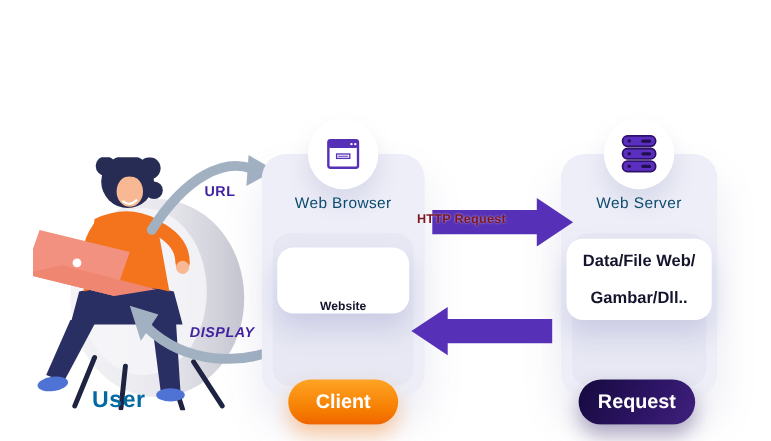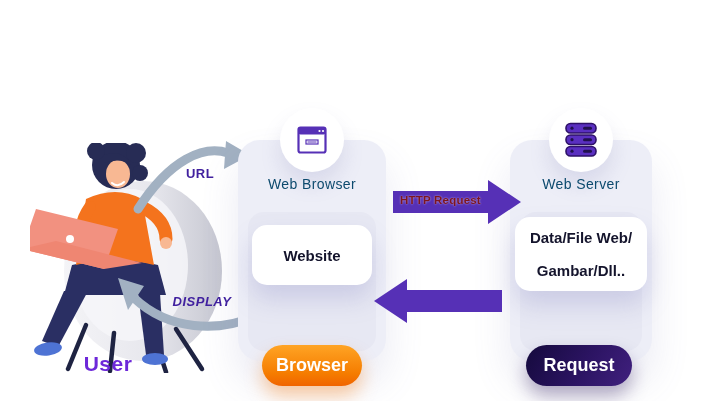--- a/index.html
+++ b/index.html
@@ -29,21 +29,21 @@
   .panel-title{
     position:absolute;top:36px;left:0;width:100%;text-align:center;
     color:#0c4a6e;font-size:14px;font-weight:500;letter-spacing:0.4px;
   }
   .white-card{
     position:absolute;background:#ffffff;border-radius:15px;
     box-shadow:0 14px 24px rgba(125,125,190,0.26);
     display:flex;flex-direction:column;align-items:center;justify-content:center;
     text-align:center;color:#14142c;font-weight:800;
   }
-  .card-website{left:14px;top:85px;width:120px;height:60px;font-size:15px;}
+  .card-website{left:14px;top:85px;width:120px;height:60px;font-size:11px;justify-content:flex-end;}
   .card-data{left:5px;top:77px;width:132px;height:74px;font-size:15px;line-height:1.3;gap:13px;}
   .pill{
     position:absolute;top:205px;height:41px;border-radius:21px;
     display:flex;align-items:center;justify-content:center;
     color:#ffffff;font-size:18px;font-weight:800;
   }
   .pill-client{
     left:24px;width:100px;
     background:linear-gradient(180deg,#ffa424 0%,#f57c00 70%,#f06400 100%);
     box-shadow:0 10px 18px rgba(244,116,0,0.35);
@@ -53,33 +53,33 @@
     background:linear-gradient(120deg,#150a3d 0%,#2c1463 55%,#40207e 100%);
     box-shadow:0 10px 18px rgba(40,20,90,0.35);
   }
   
   .http-arrow{position:absolute;}
   .http-label{
     position:absolute;text-align:center;font-size:11.5px;font-weight:800;
     color:#7d1520;text-shadow:0 0 2px rgba(255,255,255,0.65);
     letter-spacing:0.2px;
   }
-  .label-request{left:393px;top:146px;width:95px;}
+  .label-request{left:372px;top:146px;width:95px;}
   .label-response{left:404px;top:245px;width:97px;}
   
   .gray-arrow{position:absolute;}
   .flow-word{
     position:absolute;text-align:center;font-weight:800;font-size:13px;
     color:#41219f;letter-spacing:0.5px;
   }
   .word-url{left:175px;top:118px;width:50px;}
   .word-display{left:162px;top:246px;width:80px;font-style:italic;}
   .user-label{
     position:absolute;left:58px;top:304px;width:100px;text-align:center;
-    color:#6d28d9;font-size:21px;font-weight:700;letter-spacing:0.5px;
+    color:#0369a1;font-size:21px;font-weight:700;letter-spacing:0.5px;
   }
   .user-figure{position:absolute;left:30px;top:95px;width:210px;height:230px;}
 </style>
 </head>
 <body>
 
 <div class="stage">
 
   <svg class="user-figure" viewBox="0 0 210 230" aria-hidden="true">
     <defs>
@@ -150,21 +150,21 @@
         <circle cx="22.5" cy="6" r="1.1" fill="#ffffff"></circle>
         <circle cx="26" cy="6" r="1.1" fill="#ffffff"></circle>
         <rect x="9" y="15" width="12" height="4" fill="none" stroke="#5630b6" stroke-width="1.2"></rect>
         <line x1="10.5" y1="17" x2="19.5" y2="17" stroke="#5630b6" stroke-width="1"></line>
       </svg>
     </div>
     <div class="panel-title">Web Browser</div>
     <div class="white-card card-website">
       <span>Website</span>
     </div>
-    <div class="pill pill-client">Browser</div>
+    <div class="pill pill-client">Client</div>
   </div>
 
   <div class="panel panel-server">
     <div class="panel-inner"></div>
     <div class="icon-circle">
       <svg width="34" height="36" viewBox="0 0 34 36" aria-hidden="true">
         <g>
           <rect x="2" y="1.5" width="30" height="9.5" rx="4.5" fill="#5a2fc0" stroke="#2e1168" stroke-width="1.6"></rect>
           <rect x="2" y="13" width="30" height="9.5" rx="4.5" fill="#5a2fc0" stroke="#2e1168" stroke-width="1.6"></rect>
           <rect x="2" y="24.5" width="30" height="9.5" rx="4.5" fill="#5a2fc0" stroke="#2e1168" stroke-width="1.6"></rect>

